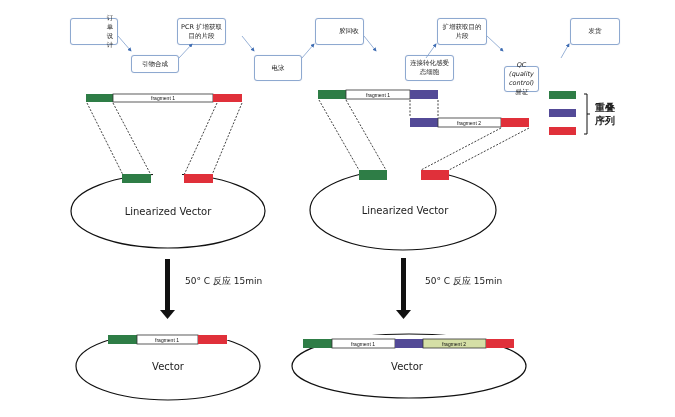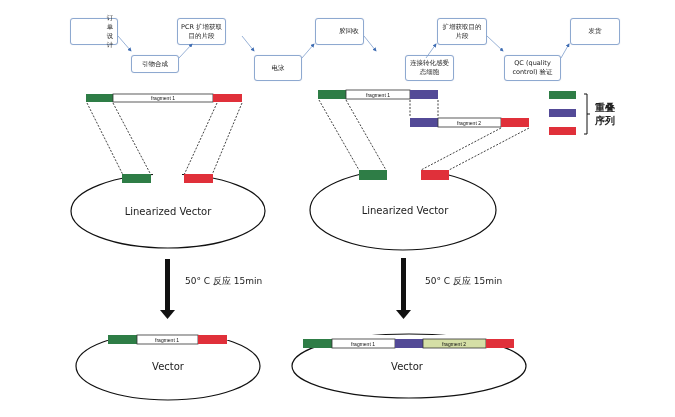--- a/index.html
+++ b/index.html
@@ -35,21 +35,21 @@
   </div>
 <div class="flow-box" style="left:315px;top:18px;width:49px;height:27px;padding-left:21px;">
     <span>胶回收</span>
   </div>
 <div class="flow-box" style="left:377px;top:55px;width:49px;height:26px;margin-left:28px;">
     <span>连接转化感受态细胞</span>
   </div>
 <div class="flow-box" style="left:437px;top:18px;width:50px;height:27px;">
     <span>扩增获取目的片段</span>
   </div>
-<div class="flow-box" style="left:504px;top:55px;width:57px;height:26px;">
+<div class="flow-box" style="left:504px;top:66px;width:35px;height:26px;font-style:italic;">
     <span>QC (quality control) 验证</span>
   </div>
 <div class="flow-box" style="left:570px;top:18px;width:50px;height:27px;align-items:center;">
     <span>发货</span>
   </div>
 
 <svg id="diagram" width="675" height="417" viewBox="0 0 675 417" xmlns="http://www.w3.org/2000/svg">
   <defs>
     <marker id="flowhead" markerWidth="5" markerHeight="5" refX="4" refY="2.5" orient="auto">
       <path d="M0,0 L5,2.5 L0,5 z" fill="#3f6db3"></path>

